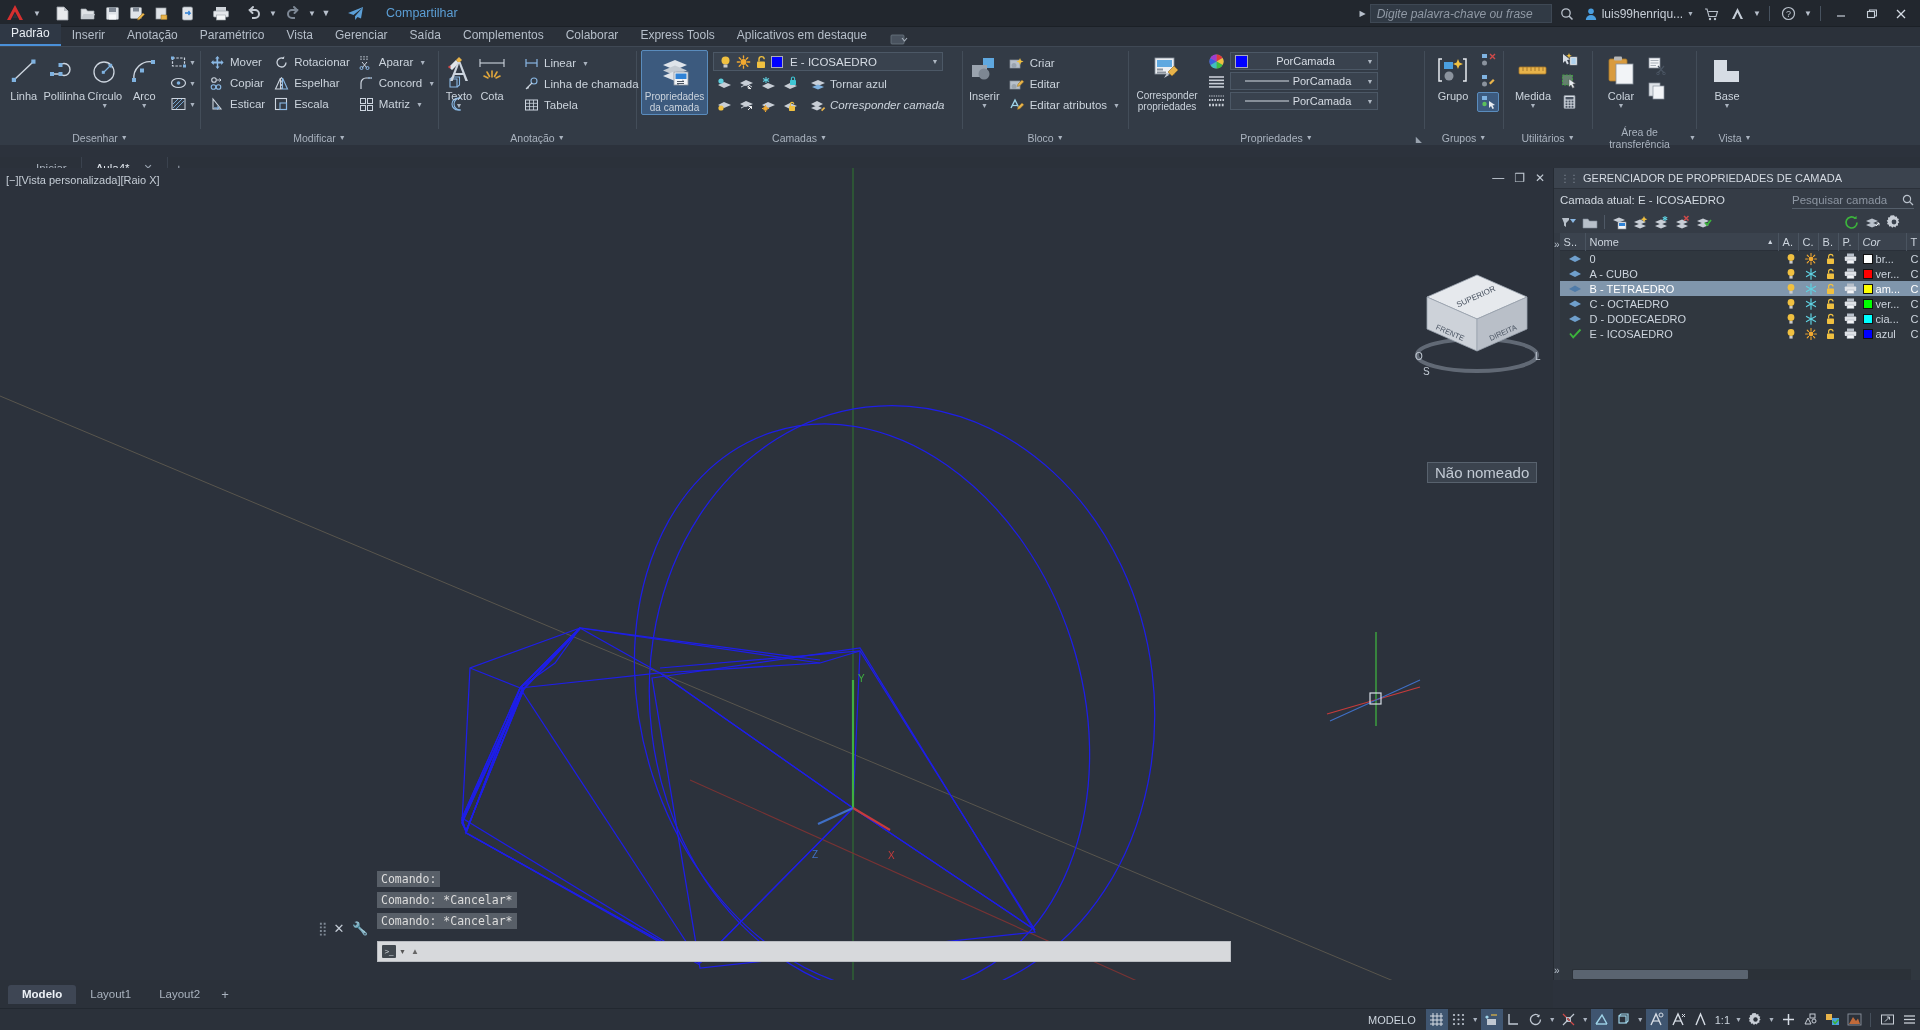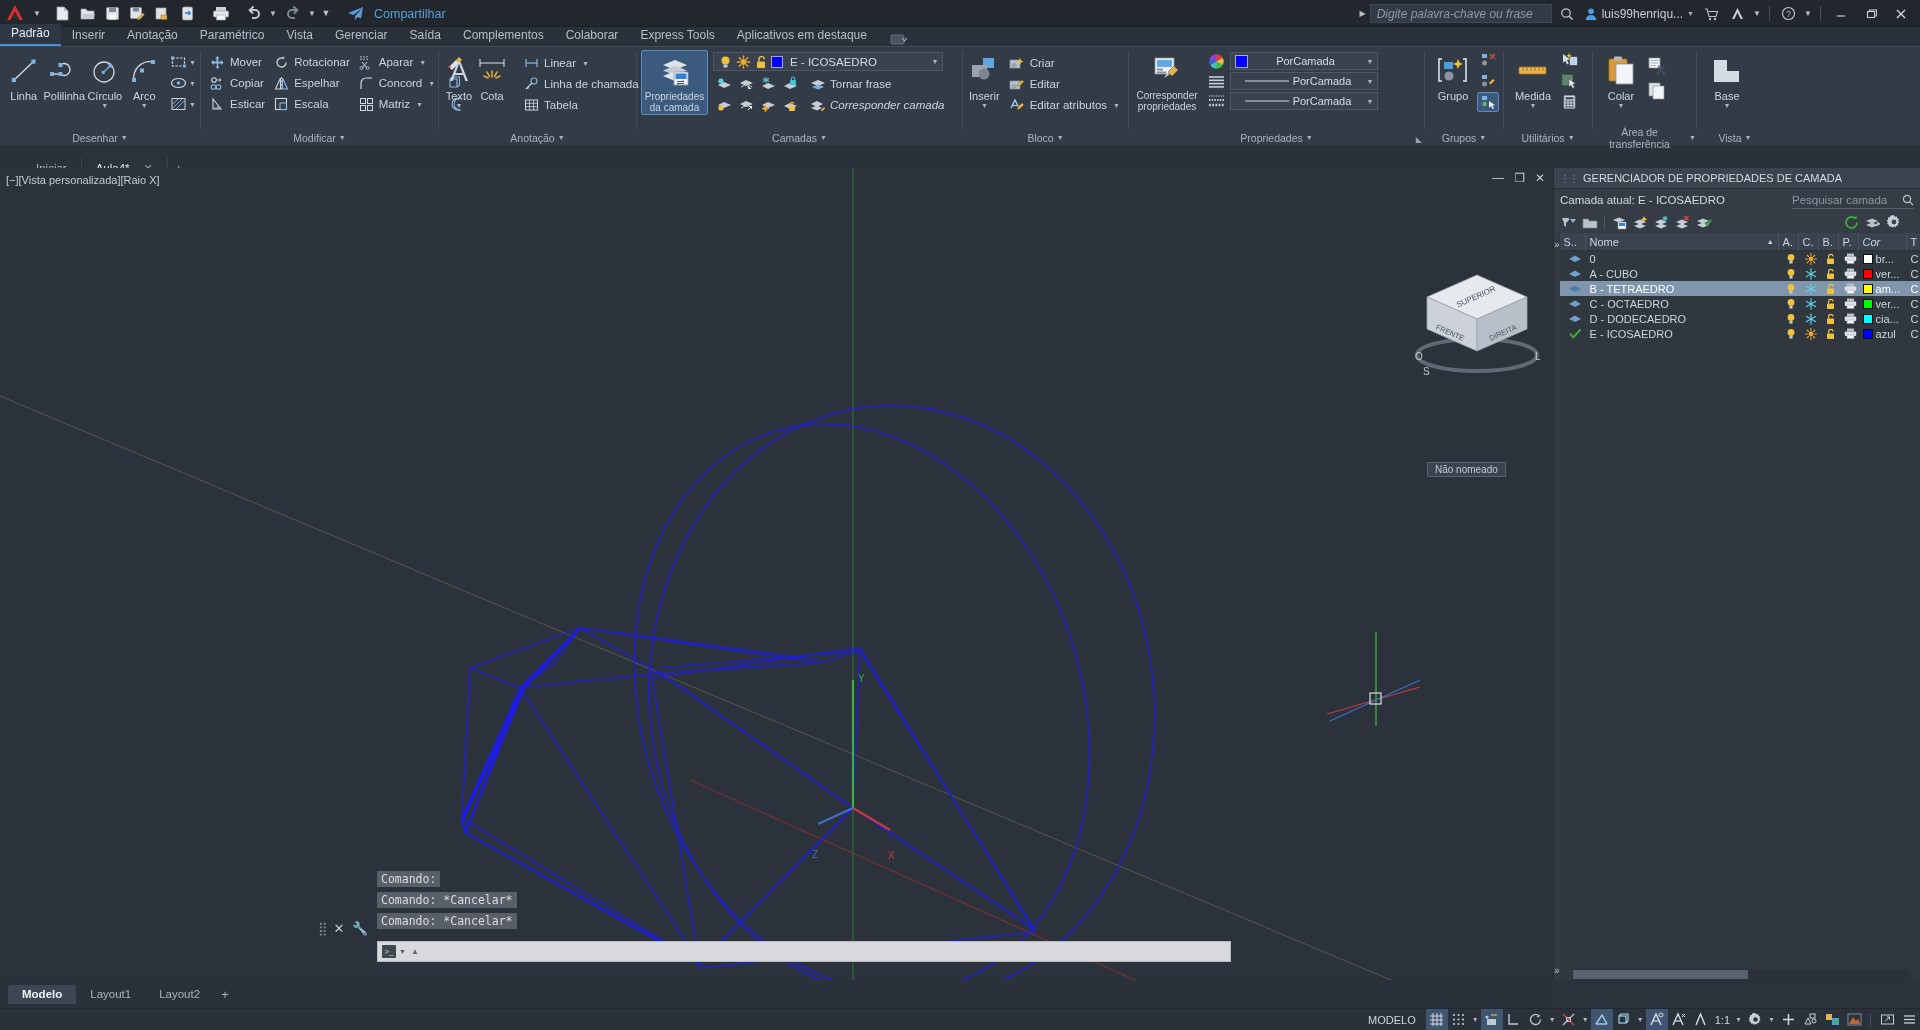--- a/index.html
+++ b/index.html
@@ -22,21 +22,21 @@
   .a-logo { width: 30px; height: 27px; display: flex; align-items: center; justify-content: center; }
   .a-logo svg { display:block; }
   .tb-caret { width: 14px; height: 27px; display:flex; align-items:center; justify-content:center; color:#b8c0cc; font-size:8px;}
   .qat { display: flex; align-items: center; gap: 0px; margin-left: 6px; }
   .qbtn {
     width: 25px; height: 23px; display: flex; align-items: center; justify-content: center;
     cursor: pointer; border-radius: 2px;
   }
   .qsep { width: 8px; }
   .share {
-    display: flex; align-items: flex-end; gap: 10px; margin-left: 8px; cursor: pointer;
+    display: flex; align-items: center; gap: 22px; margin-left: 8px; cursor: pointer;
     padding: 2px 6px; border-radius: 2px;
   }
   .share-txt { color: #5c9fd6; font-size: 12.5px; }
   .title-center {
     position: absolute; left: 0; right: 0; text-align: center;
     font-size: 12.5px; color: #c8cfd8; pointer-events: none;
   }
   .tb-right { position: absolute; right: 0; top: 0; height: 27px; display: flex; align-items: center; gap: 0px; padding-right: 4px;}
   .searchbox {
     display: flex; align-items: center; height: 19px; width: 182px;
@@ -767,21 +767,21 @@
                   <path d="M9.4 4 V2.6 a1.6 1.6 0 0 1 3.2 0 V4" fill="none" stroke="#3ec6d4" stroke-width="1.1"></path>
                 </svg>
               </div>
             <div class="smallbtn" style="margin-left:4px;">
               <span class="si">
                   <svg width="16" height="15" viewBox="0 0 16 15">
                     <path d="M1 6 L8 3 L15 6 L8 9 Z" fill="#c8ced6"></path>
                     <path d="M2 10 L8 7.5 L14 10 L8 12.5 Z" fill="#7fb2e0"></path>
                   </svg>
                 </span>
-              <span>Tornar frase</span>
+              <span>Tornar azul</span>
             </div>
           </div>
           <div style="display:flex;margin-top:1px;">
             <div class="iconbtn">
                 <svg width="17" height="16" viewBox="0 0 17 16">
                   <path d="M2 8 L8 5 L15 8 L8 11 Z" fill="#c8ced6"></path>
                   <circle cx="5" cy="11" r="2.6" fill="#f0c040"></circle>
                 </svg>
               </div>
             <div class="iconbtn">
@@ -1229,21 +1229,21 @@
       <text x="18" y="112" font-size="10" fill="#c3cbd5" font-family="Liberation Sans">S</text>
       <g>
         <path d="M72 12 L122 34 L72 56 L22 34 Z" fill="#e6e9ed" stroke="#9aa3ae" stroke-width="0.8"></path>
         <path d="M22 34 L72 56 L72 88 L22 66 Z" fill="#cdd2d9" stroke="#9aa3ae" stroke-width="0.8"></path>
         <path d="M122 34 L72 56 L72 88 L122 66 Z" fill="#b9bfc8" stroke="#9aa3ae" stroke-width="0.8"></path>
       </g>
       <text x="72" y="36" font-size="8" fill="#4a5462" text-anchor="middle" font-family="Liberation Sans" transform="rotate(-24 72 36)">SUPERIOR</text>
       <text x="44" y="72" font-size="7.5" fill="#4a5462" text-anchor="middle" font-family="Liberation Sans" transform="rotate(24 44 72)">FRENTE</text>
       <text x="99" y="72" font-size="7.5" fill="#4a5462" text-anchor="middle" font-family="Liberation Sans" transform="rotate(-24 99 72)">DIREITA</text>
     </svg>
-    <div style="position:absolute;top:294px;left:1427px;background:#3b434e;border:1px solid #58626e;font-size:10px;color:#c3cbd5;padding:1px 7px;">Não nomeado</div>
+    <div style="position:absolute;top:294px;left:1427px;background:#3b434e;border:1px solid #58626e;font-size:15px;color:#c3cbd5;padding:1px 7px;">Não nomeado</div>
 
     <div class="cmdlines">
       <div><span class="cmdline">Comando:</span></div>
       <div><span class="cmdline">Comando: *Cancelar*</span></div>
       <div><span class="cmdline">Comando: *Cancelar*</span></div>
     </div>
 
     <div class="cmd-tools">
       <span style="letter-spacing:-2px;color:#7e8894;">⣿</span>
       <span>✕</span>

